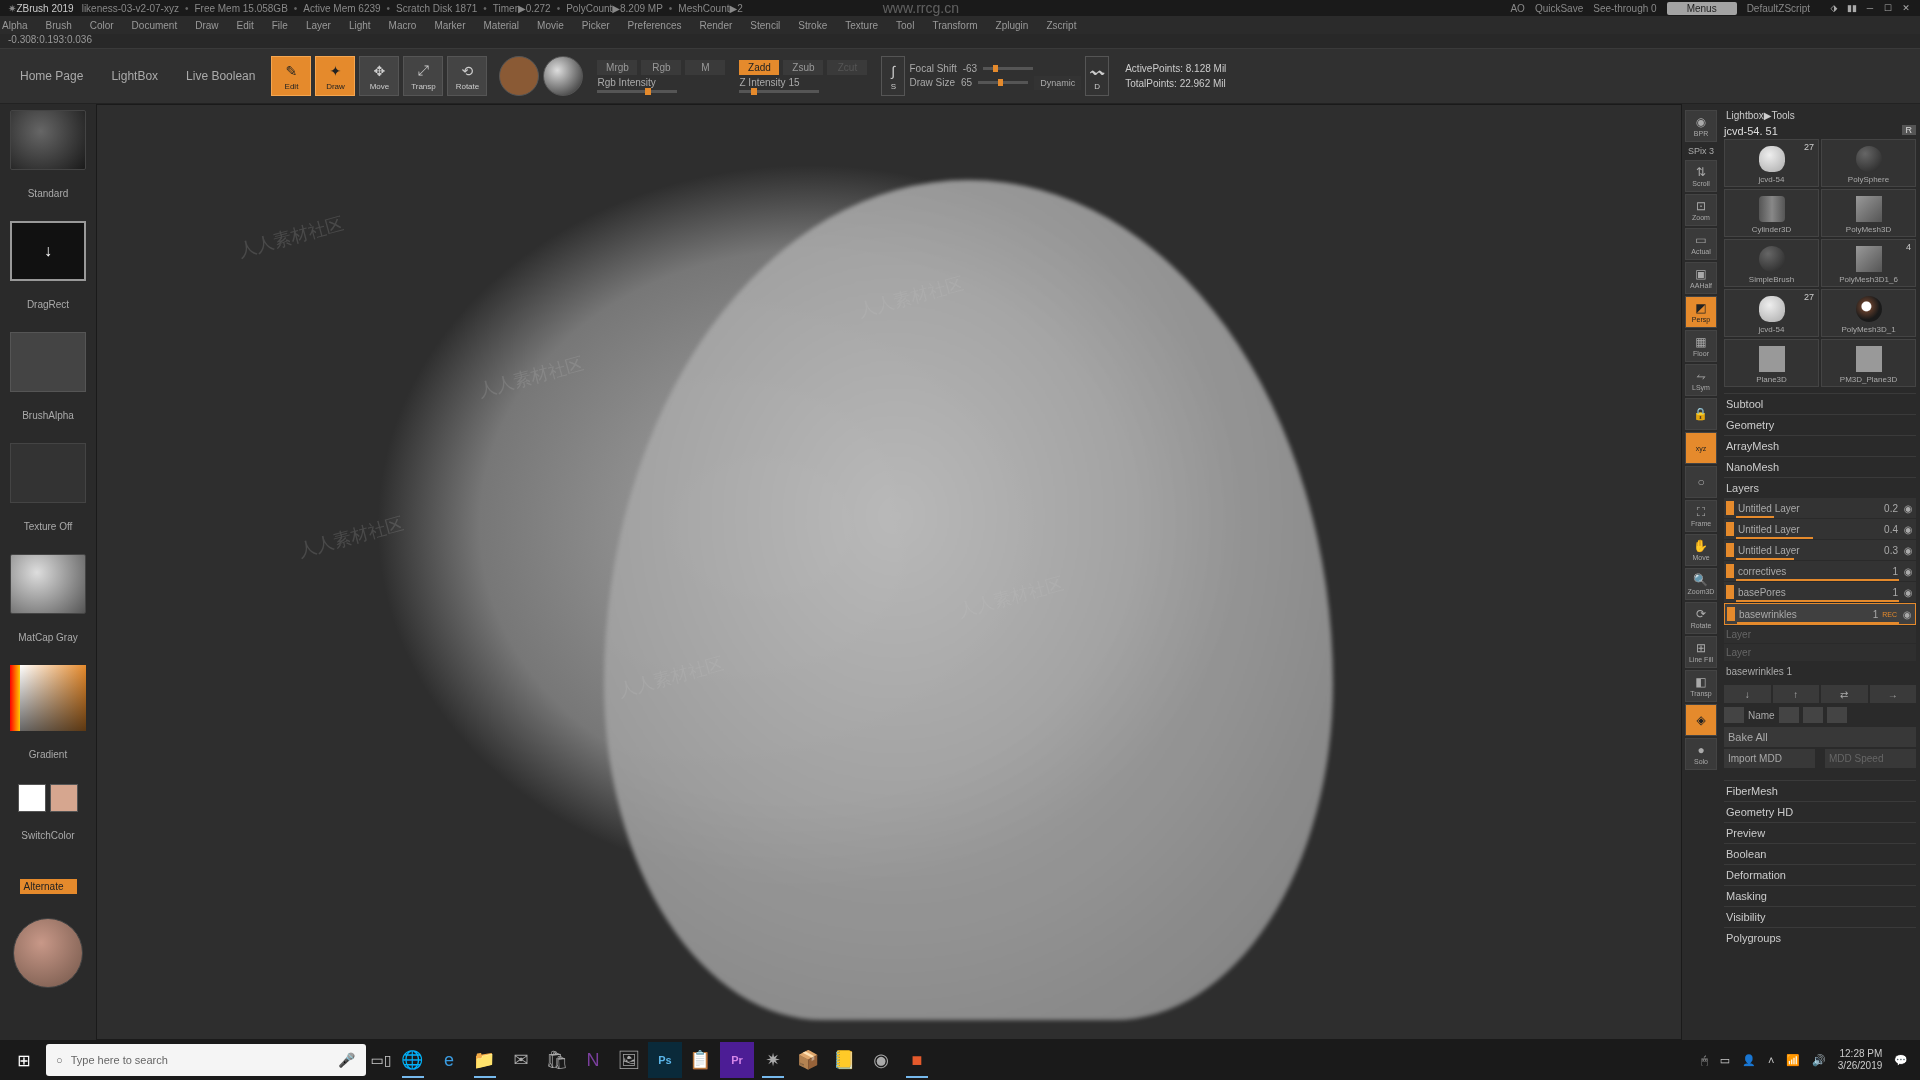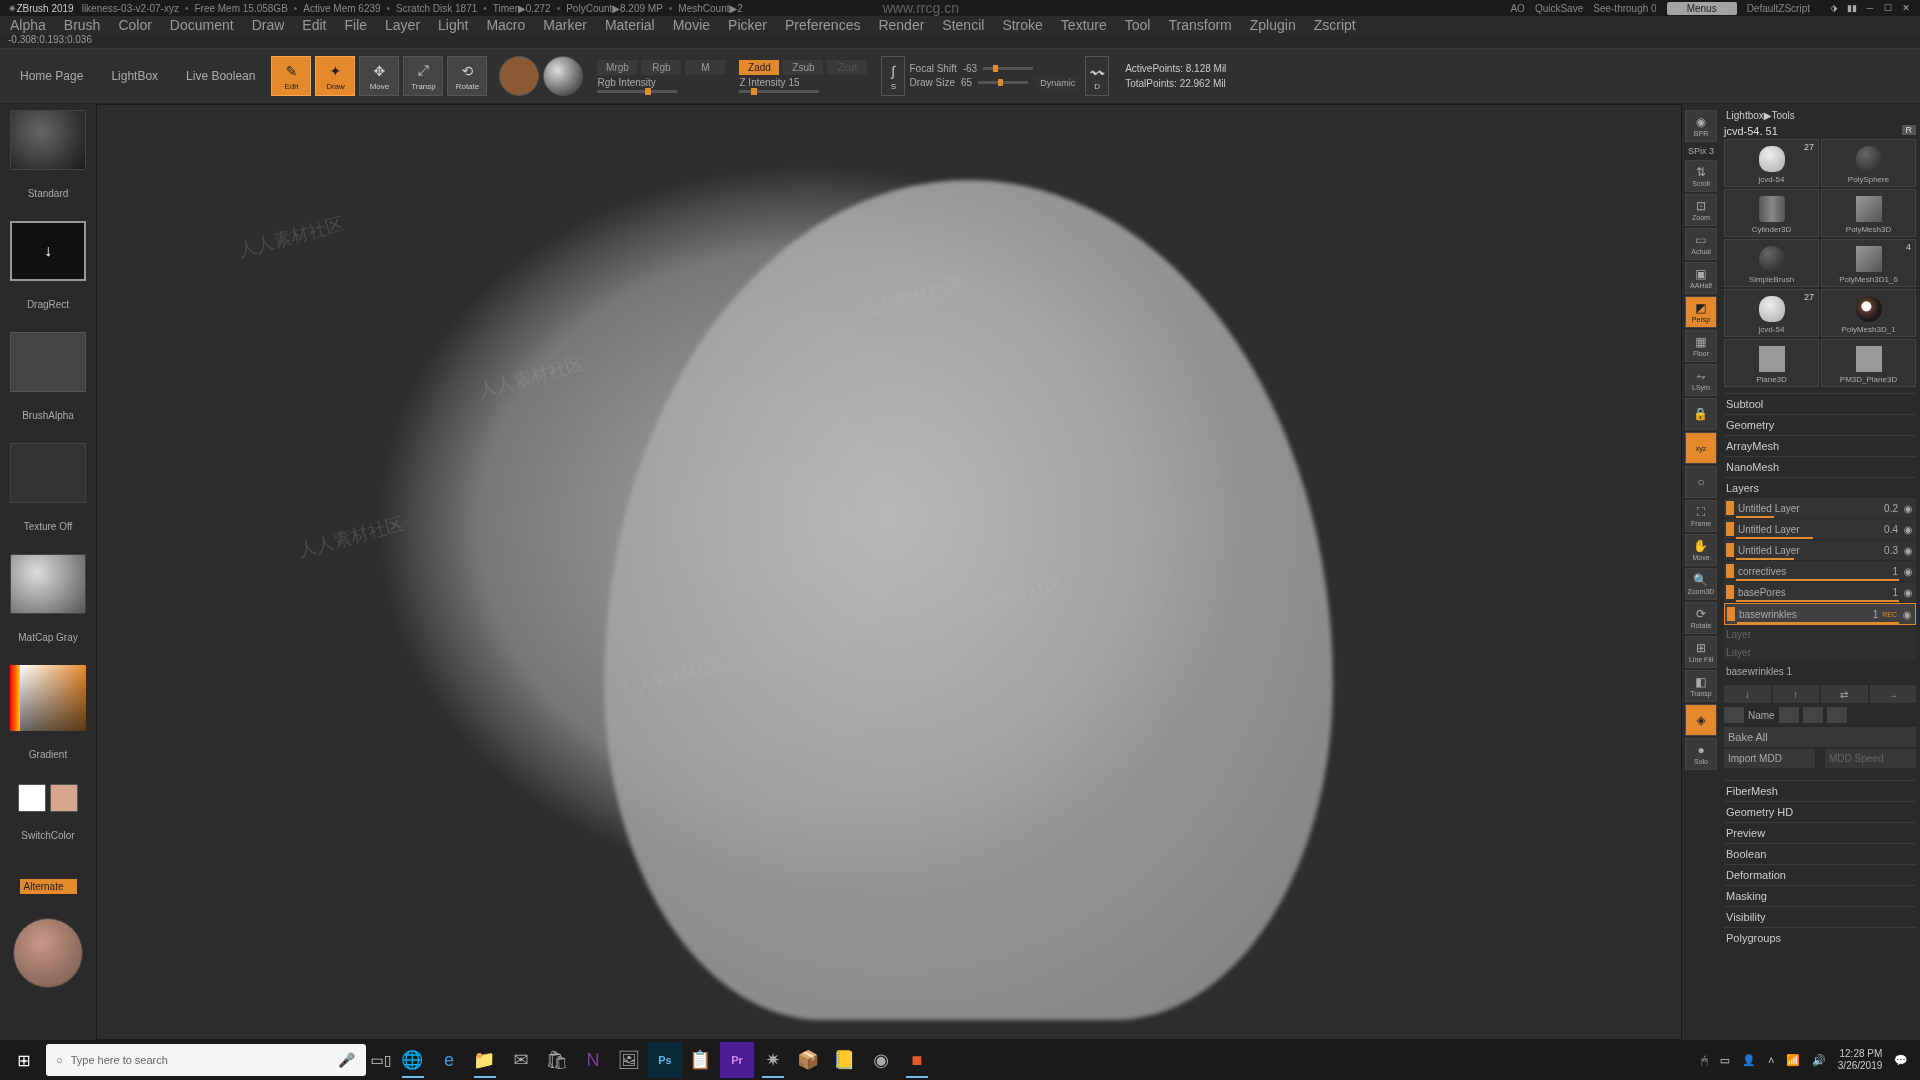--- a/index.html
+++ b/index.html
@@ -5,21 +5,21 @@
 *{margin:0;padding:0;box-sizing:border-box;font-family:"Segoe UI",Arial,sans-serif;user-select:none}
 body{width:1920px;height:1080px;background:#2b2b2b;color:#aaa;font-size:11px;overflow:hidden;position:relative}
 .top-status{height:16px;background:#1a1a1a;display:flex;align-items:center;padding:0 8px;font-size:10px;color:#888}
 .top-status .app{color:#ccc;margin-right:8px}
 .top-status .sep{margin:0 6px;color:#666}
 .top-status .right{margin-left:auto;display:flex;gap:10px;align-items:center}
 .top-status .right span{white-space:nowrap}
 .pill{background:#a3a3a3;color:#222;padding:1px 20px;border-radius:2px}
 .win-icons{display:flex;gap:6px;margin-left:8px}
 .win-icons div{width:12px;height:12px;display:flex;align-items:center;justify-content:center;color:#aaa;font-size:9px}
-.menu-bar{height:18px;display:flex;align-items:center;gap:18px;padding:0 10px;font-size:14px;color:#999}
+.menu-bar{height:18px;display:flex;align-items:center;gap:18px;padding:0 2px;font-size:10px;color:#999}
 .coord{height:14px;padding:0 8px;font-size:10px;color:#999;background:#282828}
 .toolbar{height:56px;background:#303030;display:flex;align-items:center;padding:0 8px;gap:4px;border-top:1px solid #3a3a3a;border-bottom:1px solid #222}
 .tb-text{color:#aaa;padding:0 12px;font-size:12px}
 .tb-btn{width:40px;height:40px;background:#444;border:1px solid #555;display:flex;flex-direction:column;align-items:center;justify-content:center;font-size:8px;color:#ccc;gap:2px}
 .tb-btn.active{background:#e58a2c;color:#222;border-color:#f5a650}
 .tb-btn .ico{width:18px;height:18px;display:flex;align-items:center;justify-content:center;font-size:14px}
 .tb-grp{display:flex;gap:4px;align-items:center}
 .mode-col{display:flex;flex-direction:column;gap:2px;font-size:10px}
 .mode-row{display:flex;gap:4px}
 .mode-btn{padding:2px 8px;background:#3a3a3a;color:#999;min-width:40px;text-align:center}

